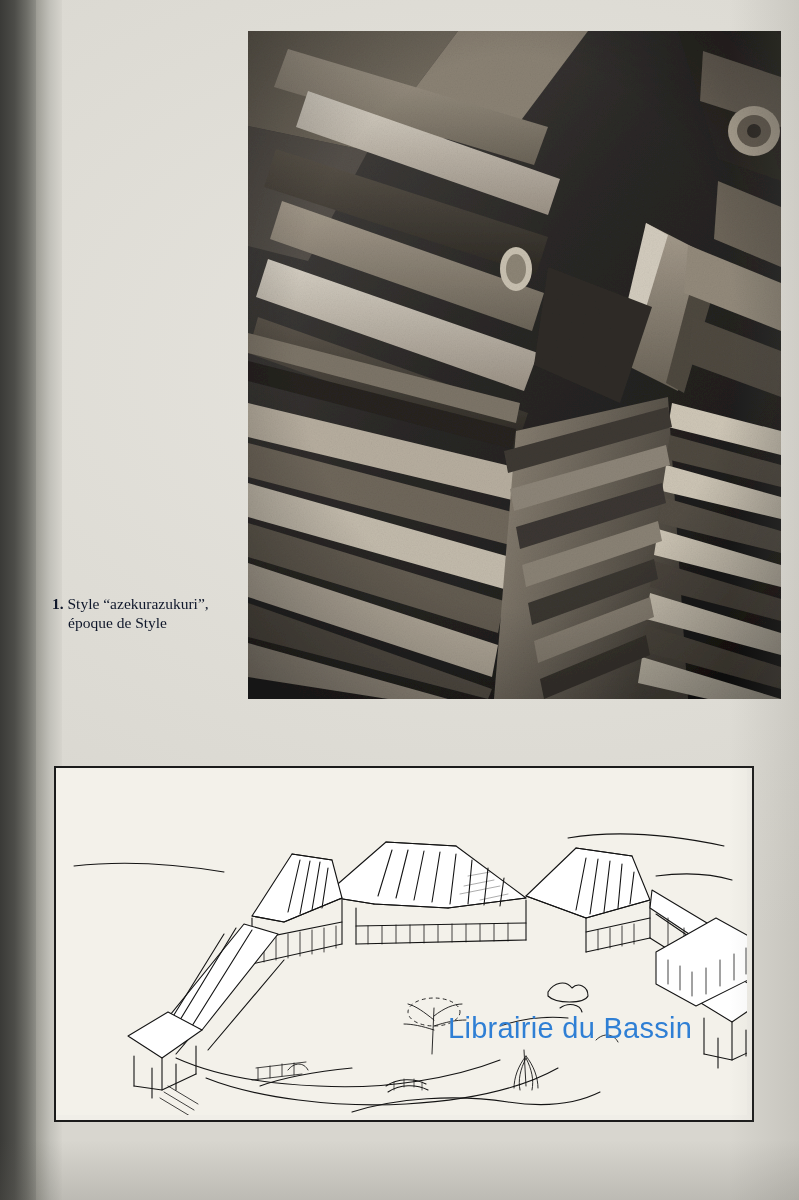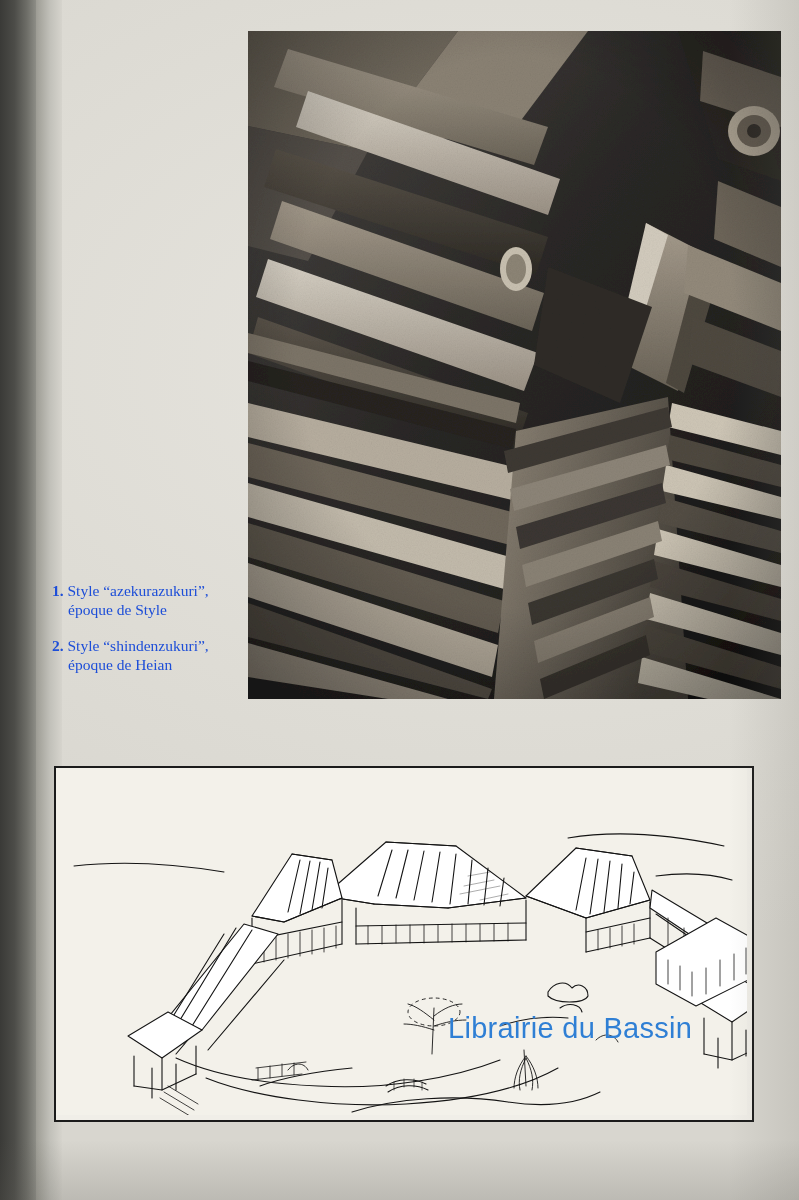--- a/index.html
+++ b/index.html
@@ -59,23 +59,23 @@
     left: 248px; top: 31px;
     width: 533px; height: 668px;
     background: #121212;
     overflow: hidden;
   }
   .photo-inner { position: absolute; inset: 0; }
 
   
   .captions {
     position: absolute;
-    left: 52px; top: 582px;
+    left: 52px; top: 595px;
     width: 200px;
-    color: #1d4ed8;
+    color: #0f172a;
   }
   .caption {
     font-size: 15.5px;
     line-height: 1.22;
     margin-bottom: 17px;
     text-indent: -16px;
     padding-left: 16px;
   }
   .caption .num {
     font-weight: bold;
@@ -235,25 +235,20 @@
       </g>
     </svg>
   </div>
 
   <div class="captions">
     <div class="caption">
       <span class="num">1.</span>
       <span>Style “azekurazukuri”,</span><br>
       <span>époque de Style</span>
     </div>
-    <div class="caption">
-      <span class="num">2.</span>
-      <span>Style “shindenzukuri”,</span><br>
-      <span>époque de Heian</span>
-    </div>
   </div>
 
   <div class="drawing-frame">
     <svg viewBox="0 0 691 347" width="691" height="347" preserveAspectRatio="none">
       <rect x="0" y="0" width="691" height="347" fill="#f3f1ea"></rect>
       <g fill="none" stroke="#141414" stroke-width="1.1" stroke-linejoin="round" stroke-linecap="round">
 
         <path d="M18,98 C70,92 120,96 168,104"></path>
         <path d="M512,70 C560,62 612,66 668,78"></path>
         <path d="M600,108 C630,104 656,106 676,112"></path>

